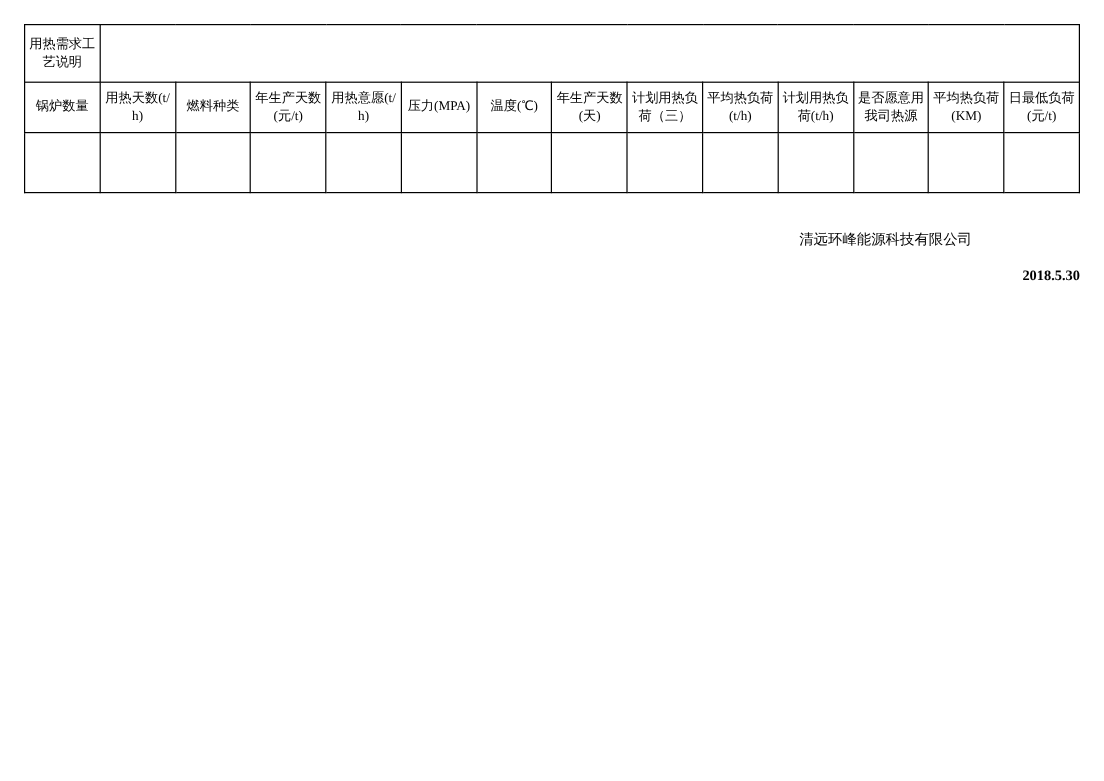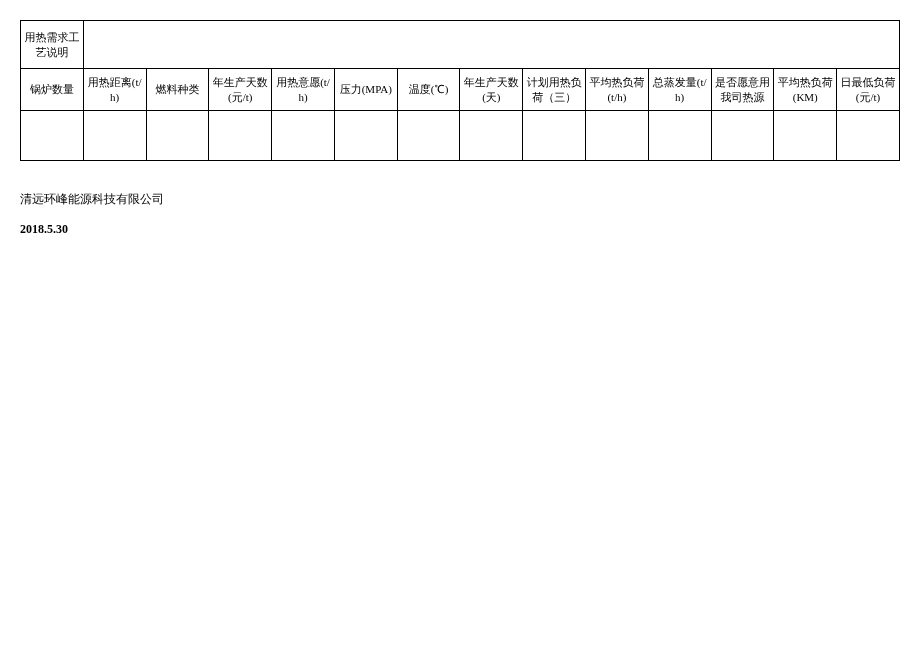--- a/index.html
+++ b/index.html
@@ -28,51 +28,52 @@
     .row-group th { height: 24px; }
     .row-sub th { height: 42px; }
     .row-data td { height: 50px; }
     .footer-area {
       width: 880px;
       margin-top: 30px;
       position: relative;
       font-size: 12px;
     }
     .date {
-      text-align: left;
+      text-align: right;
       font-weight: bold;
       font-size: 12px;
       margin-top: 14px;
     }
     .company {
+      text-align: right;
       padding-right: 90px;
       font-size: 12px;
     }
   </style>
 </head>
 <body>
 
 <table>
   <tbody>
       <tr class="row-note">
     <td colspan="1">用热需求工艺说明</td>
     <td colspan="13"></td>
   </tr>
   <tr class="row-sub">
     <th>锅炉数量</th>
-    <th>用热距离(t/h)</th>
+    <th>用热天数(t/h)</th>
     <th>燃料种类</th>
     <th>年生产天数(元/t)</th>
     <th>用热意愿(t/h)</th>
     <th>压力(MPA)</th>
     <th>温度(℃)</th>
     <th>年生产天数(天)</th>
     <th>计划用热负荷（三）</th>
     <th>平均热负荷(t/h)</th>
-    <th>总蒸发量(t/h)</th>
+    <th>计划用热负荷(t/h)</th>
     <th>是否愿意用我司热源</th>
     <th>平均热负荷(KM)</th>
     <th>日最低负荷(元/t)</th>
   </tr>
   <tr class="row-data">
     <td></td>
     <td></td>
     <td></td>
     <td></td>
     <td></td>

